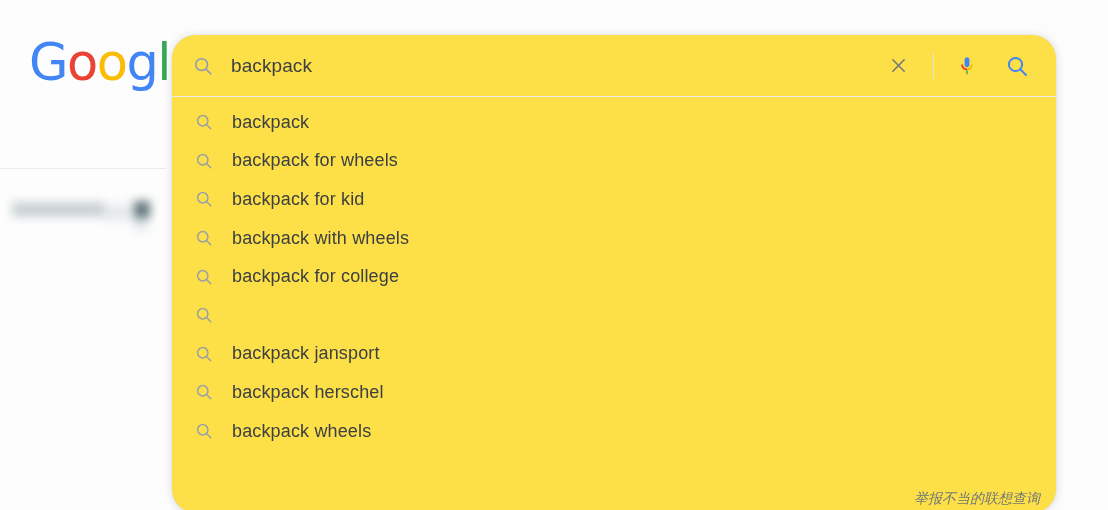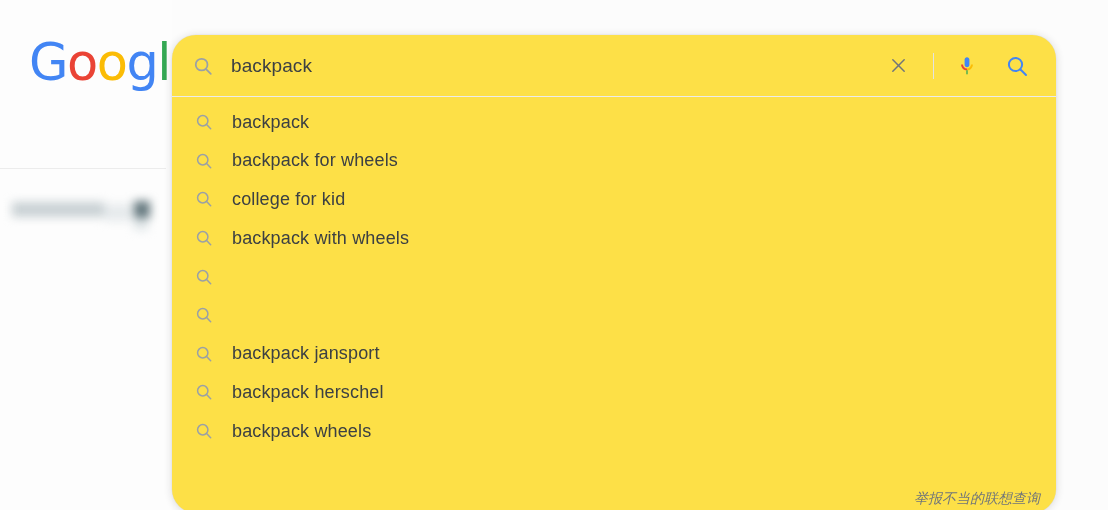--- a/index.html
+++ b/index.html
@@ -265,34 +265,35 @@
             <circle cx="10.5" cy="10.5" r="6.2"></circle>
             <line x1="15.1" y1="15.1" x2="20" y2="20"></line>
           </svg></span>
         <span class="suggestion-text">backpack for wheels</span>
       </div>
       <div class="suggestion-row">
         <span class="suggestion-icon"><svg viewBox="0 0 24 24" width="20" height="20" fill="none" stroke="currentColor" stroke-width="1.8" stroke-linecap="round">
             <circle cx="10.5" cy="10.5" r="6.2"></circle>
             <line x1="15.1" y1="15.1" x2="20" y2="20"></line>
           </svg></span>
-        <span class="suggestion-text">college for kid</span>
+        <span class="suggestion-text">backpack for kid</span>
       </div>
       <div class="suggestion-row">
         <span class="suggestion-icon"><svg viewBox="0 0 24 24" width="20" height="20" fill="none" stroke="currentColor" stroke-width="1.8" stroke-linecap="round">
             <circle cx="10.5" cy="10.5" r="6.2"></circle>
             <line x1="15.1" y1="15.1" x2="20" y2="20"></line>
           </svg></span>
         <span class="suggestion-text">backpack with wheels</span>
       </div>
       <div class="suggestion-row">
         <span class="suggestion-icon"><svg viewBox="0 0 24 24" width="20" height="20" fill="none" stroke="currentColor" stroke-width="1.8" stroke-linecap="round">
             <circle cx="10.5" cy="10.5" r="6.2"></circle>
             <line x1="15.1" y1="15.1" x2="20" y2="20"></line>
           </svg></span>
+        <span class="suggestion-text">backpack for college</span>
       </div>
       <div class="suggestion-row">
         <span class="suggestion-icon"><svg viewBox="0 0 24 24" width="20" height="20" fill="none" stroke="currentColor" stroke-width="1.8" stroke-linecap="round">
             <circle cx="10.5" cy="10.5" r="6.2"></circle>
             <line x1="15.1" y1="15.1" x2="20" y2="20"></line>
           </svg></span>
       </div>
       <div class="suggestion-row">
         <span class="suggestion-icon"><svg viewBox="0 0 24 24" width="20" height="20" fill="none" stroke="currentColor" stroke-width="1.8" stroke-linecap="round">
             <circle cx="10.5" cy="10.5" r="6.2"></circle>

